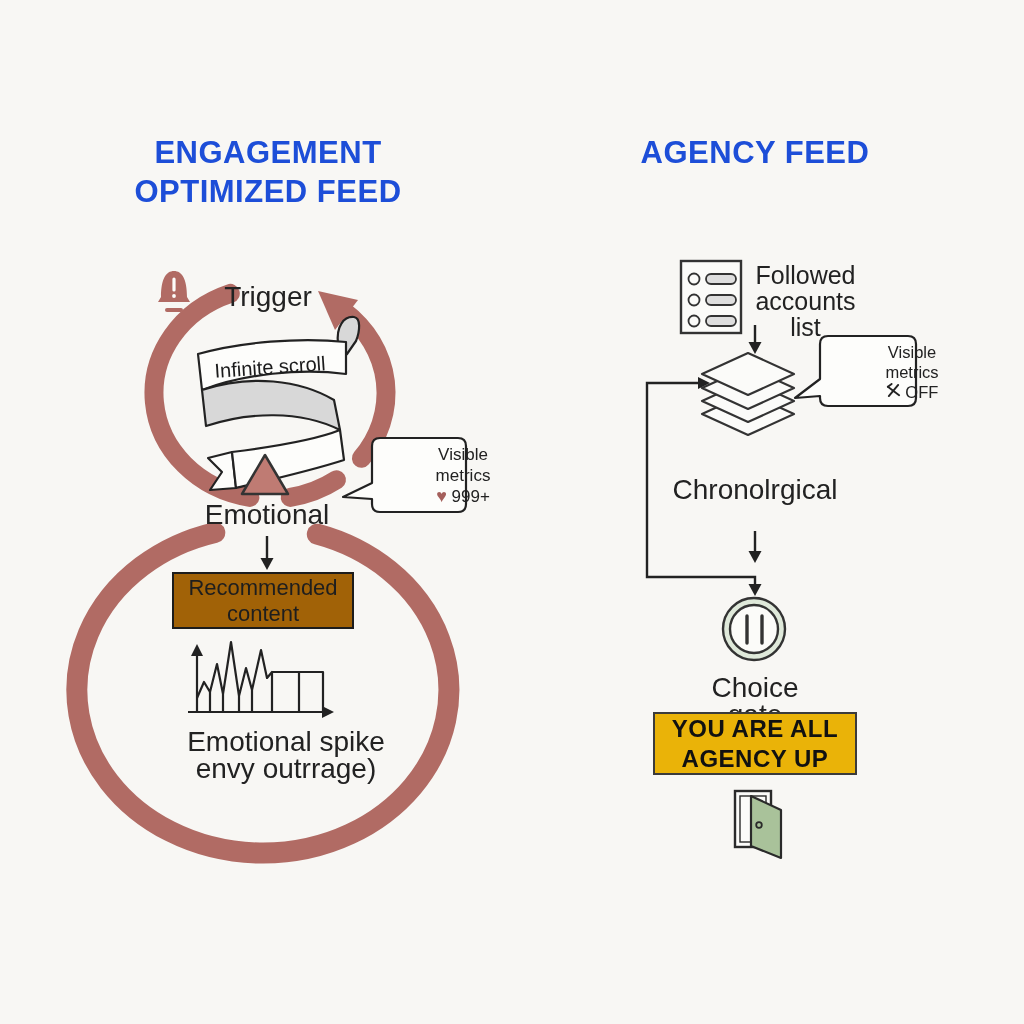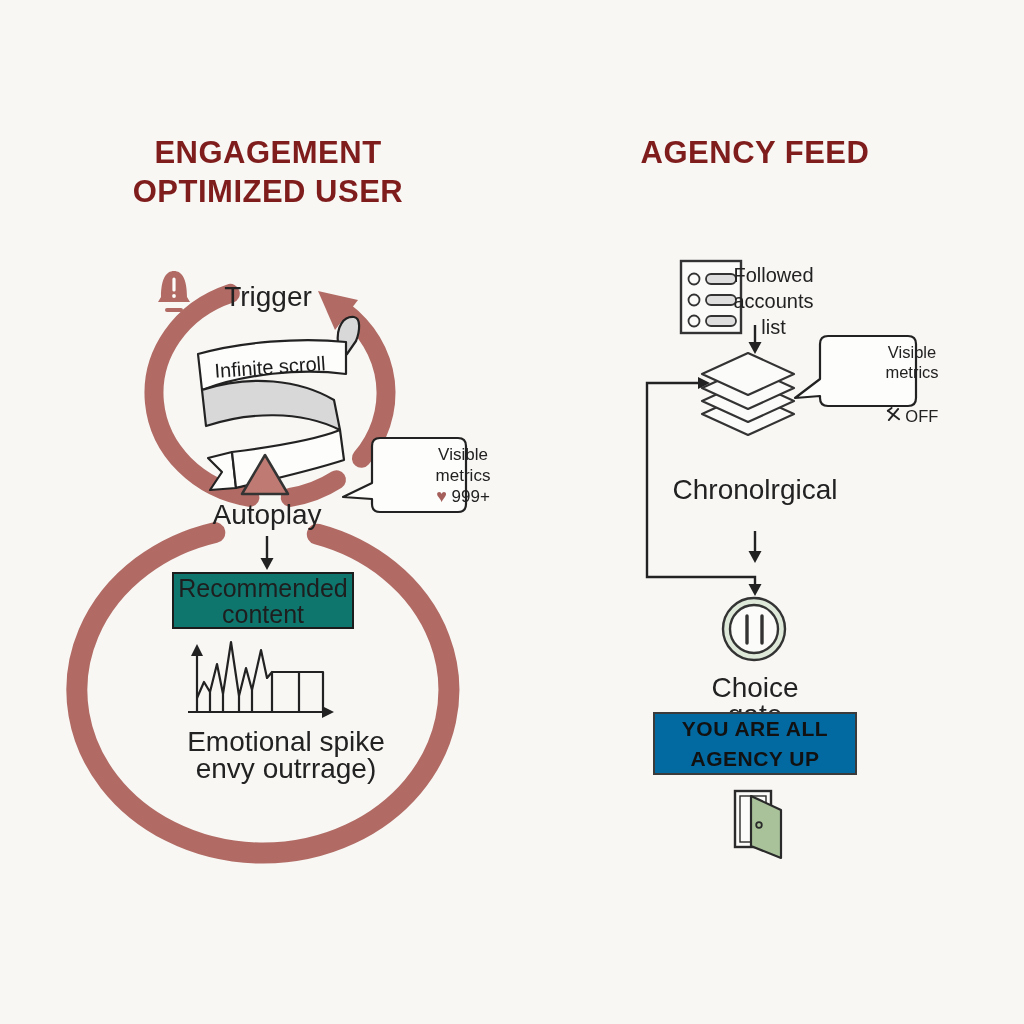--- a/index.html
+++ b/index.html
@@ -4,36 +4,36 @@
 <style>
   html,body{margin:0;padding:0;background:#e9e9e9;}
   .canvas{
     position:relative;width:1024px;height:1024px;margin:0 auto;
     background:#f8f7f4;overflow:hidden;
     font-family:"Liberation Sans","DejaVu Sans",sans-serif;
     color:#1e1e1e;
   }
   .art{position:absolute;left:0;top:0;width:1024px;height:1024px;}
   .txt{position:absolute;text-align:center;}
-  .title{font-size:31px;font-weight:700;line-height:39px;letter-spacing:.5px;color:#7f1d1d;}
+  .title{font-size:31px;font-weight:700;line-height:39px;letter-spacing:.5px;color:#1d4ed8;}
   .label{font-size:28px;font-weight:500;line-height:27px;color:#222;}
   .bubble-txt{font-size:17px;font-weight:500;line-height:21px;color:#222;padding-left:44px;}
   .bubble-txt .heart{color:#a5605c;font-size:18px;}
   .boxed{
     position:absolute;display:flex;flex-direction:column;align-items:center;justify-content:center;
-    background:#0f766e;border:2.5px solid #1c1c1c;
-    font-size:25px;font-weight:500;line-height:26px;
+    background:#a16207;border:2.5px solid #1c1c1c;
+    font-size:22px;font-weight:500;line-height:26px;
   }
   .green-box{
     position:absolute;display:flex;flex-direction:column;align-items:center;justify-content:center;
-    background:#0369a1;border:2px solid #3b3b3b;
-    font-size:21px;font-weight:600;line-height:30px;letter-spacing:.5px;color:#111;
+    background:#eab308;border:2px solid #3b3b3b;
+    font-size:24px;font-weight:600;line-height:30px;letter-spacing:.5px;color:#111;
   }
   .ribbon-label{font-size:20px;font-weight:500;transform:rotate(-4deg);color:#1b1b1b;}
-  .off-row{display:inline-flex;align-items:center;gap:4px;justify-content:center;margin-top:24px;}
+  .off-row{display:inline-flex;align-items:center;gap:4px;justify-content:center;}
   span.line{display:block;}
 </style>
 </head>
 <body>
 
 <div class="canvas">
 
   <svg class="art" viewBox="0 0 1024 1024">
 
     <g fill="none" stroke="#b16b64" stroke-linecap="round">
@@ -138,50 +138,50 @@
     <g>
       <rect x="735" y="791" width="36" height="56" fill="#fbfbf9" stroke="#2a2a2a" stroke-width="2.4"></rect>
       <rect x="740" y="796" width="26" height="46" fill="none" stroke="#2a2a2a" stroke-width="1.4"></rect>
       <polygon points="751,796 781,810 781,858 751,846" fill="#a9c29a" stroke="#2a2a2a" stroke-width="2.2" stroke-linejoin="round"></polygon>
       <circle cx="759" cy="825" r="2.8" fill="none" stroke="#2a2a2a" stroke-width="1.8"></circle>
     </g>
   </svg>
 
   <div class="txt title" style="left:58px;top:133px;width:420px;">
     <span class="line">ENGAGEMENT</span>
-    <span class="line">OPTIMIZED USER</span>
+    <span class="line">OPTIMIZED FEED</span>
   </div>
   <div class="txt title" style="left:555px;top:133px;width:400px;">
     <span class="line">AGENCY FEED</span>
   </div>
 
   <div class="txt label" style="left:198px;top:283px;width:140px;">Trigger</div>
 
   <div class="txt ribbon-label" style="left:195px;top:356px;width:150px;">Infinite scroll</div>
 
-  <div class="txt label" style="left:197px;top:501px;width:140px;">Autoplay</div>
+  <div class="txt label" style="left:197px;top:501px;width:140px;">Emotional</div>
 
   <div class="txt bubble-txt" style="left:374px;top:444px;width:90px;">
     <span class="line">Visible</span>
     <span class="line">metrics</span>
     <span class="line"><span class="heart">♥</span>
       <span>999+</span></span>
   </div>
 
   <div class="boxed" style="left:172px;top:572px;width:178px;height:53px;">
     <span class="line">Recommended</span>
     <span class="line">content</span>
   </div>
 
   <div class="txt label" style="left:171px;top:728px;width:230px;">
     <span class="line">Emotional spike</span>
     <span class="line">envy outrrage)</span>
   </div>
 
-  <div class="txt label" style="left:716px;top:262px;width:115px;font-size:20px;line-height:26px;text-align:center;">
+  <div class="txt label" style="left:748px;top:262px;width:115px;font-size:25px;line-height:26px;text-align:center;">
     <span class="line">Followed</span>
     <span class="line">accounts</span>
     <span class="line">list</span>
   </div>
 
   <div class="txt bubble-txt" style="left:822px;top:342px;width:92px;font-size:16.5px;line-height:20px;">
     <span class="line">Visible</span>
     <span class="line">metrics</span>
     <span class="line off-row">
       <svg width="15" height="15" viewBox="0 0 16 16">

